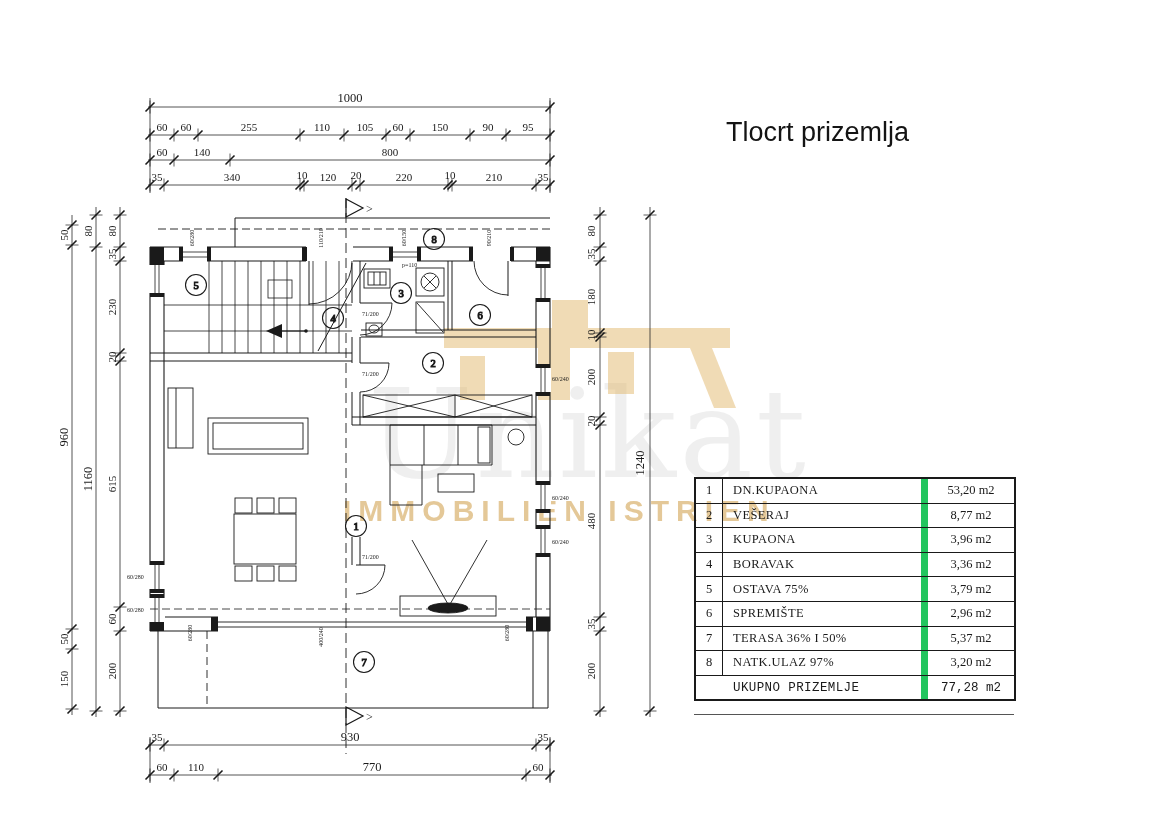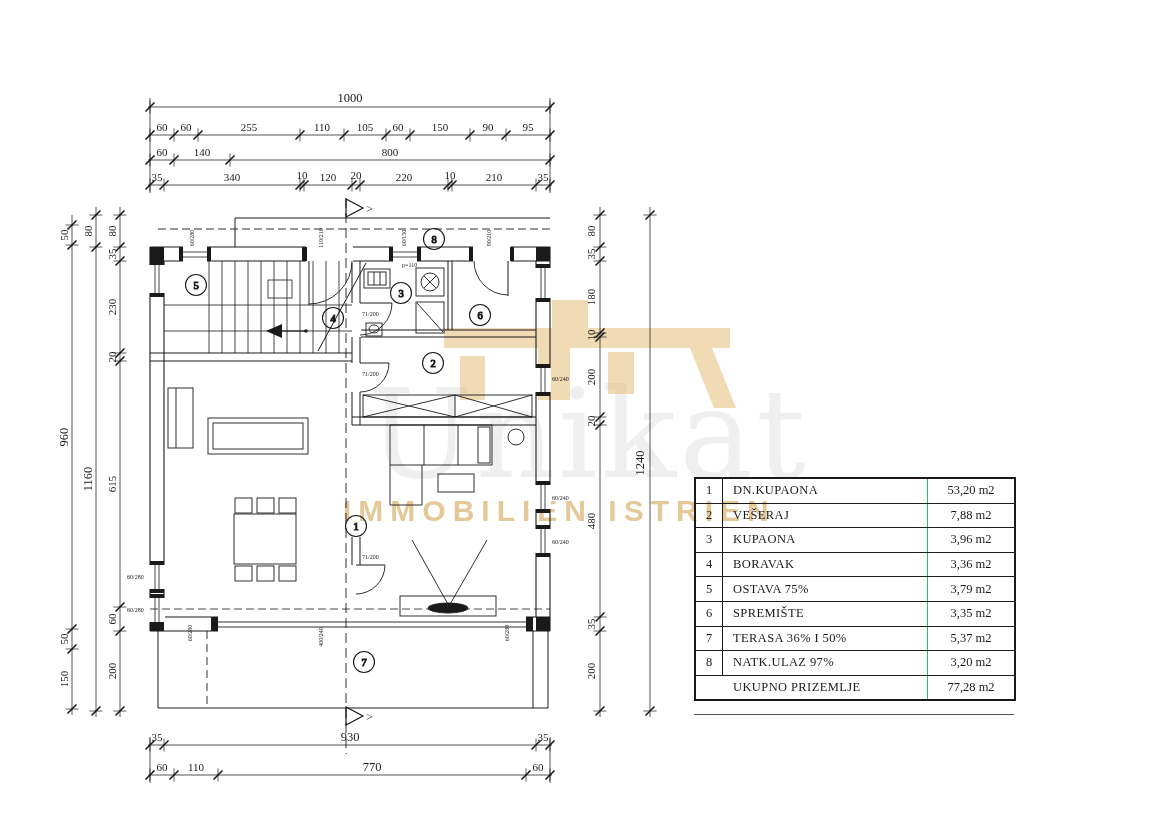--- a/index.html
+++ b/index.html
@@ -24,26 +24,26 @@
   .olab{font-size:6px;fill:#1a1a1a;font-family:"Liberation Serif",serif;}
   .olabm{font-size:6px;fill:#1a1a1a;text-anchor:middle;dominant-baseline:middle;font-family:"Liberation Serif",serif;}
   .rnum{font-size:10.5px;fill:#1a1a1a;text-anchor:middle;font-family:"Liberation Serif",serif;}
   .smark{font-size:12px;fill:#1a1a1a;font-family:"Liberation Serif",serif;}
   #tkh line:first-child,#tkv line:first-child{stroke:#1a1a1a;stroke-width:1.6;}
   #tkh line:last-child,#tkv line:last-child{stroke:#1a1a1a;stroke-width:0.7;}
   
   .legend{position:absolute;left:694px;top:477px;width:318px;border:2px solid #1a1a1a;z-index:3;
     font-size:12.5px;background:transparent;}
   .lrow{display:flex;height:23.6px;border-bottom:1px solid #1a1a1a;align-items:center;}
-  .lrow:last-child{border-bottom:none;}
+  .lrow:last-child{border-bottom:none;font-family:Liberation Mono, monospace;}
   .lc-num{width:26px;text-align:center;border-right:1px solid #1a1a1a;align-self:stretch;
     display:flex;align-items:center;justify-content:center;}
   .lc-num.empty{border-right:1px solid transparent;}
   .lc-name{flex:1;padding-left:10px;letter-spacing:0.4px;}
-  .lc-area{width:86px;text-align:center;border-left:1px solid #22c55e;align-self:stretch;
+  .lc-area{width:86px;text-align:center;border-left:7px solid #22c55e;align-self:stretch;
     display:flex;align-items:center;justify-content:center;}
   .legend-underline{position:absolute;left:694px;top:714px;width:320px;border-top:1.5px solid #555;z-index:3;}
 </style>
 </head>
 <body>
 
 <div class="page">
 
   <div class="wm-unikat">Unikat</div>
   <div class="wm-gold">IMMOBILIEN ISTRIEN</div>
@@ -51,20 +51,21 @@
     <g fill="#e2b96d" opacity="0.5">
       <rect x="444" y="328" width="286" height="20"></rect>
       <rect x="552" y="300" width="36" height="28"></rect>
       <rect x="460" y="356" width="25" height="44"></rect>
       <rect x="538" y="348" width="32" height="52"></rect>
       <rect x="608" y="352" width="26" height="42"></rect>
       <polygon points="690,348 712,348 736,408 714,408"></polygon>
     </g>
   </svg>
 
+  <div class="title">Tlocrt prizemlja</div>
 
   <svg class="plan" width="1155" height="834" viewBox="0 0 1155 834">
     <defs>
       <g id="tkh">
           <line x1="-4.5" y1="4.5" x2="4.5" y2="-4.5"></line>
           <line x1="0" y1="-6.5" x2="0" y2="6.5"></line>
         </g>
       <g id="tkv">
           <line x1="-4.5" y1="4.5" x2="4.5" y2="-4.5"></line>
           <line x1="-6.5" y1="0" x2="6.5" y2="0"></line>
@@ -475,41 +476,41 @@
 
   <div class="legend">
     <div class="lrow">
       <div class="lc-num">1</div>
       <div class="lc-name">DN.KUPAONA</div>
       <div class="lc-area">53,20 m2</div>
     </div>
     <div class="lrow">
       <div class="lc-num">2</div>
       <div class="lc-name">VEŠERAJ</div>
-      <div class="lc-area">7,88 m2</div>
+      <div class="lc-area">8,77 m2</div>
     </div>
     <div class="lrow">
       <div class="lc-num">3</div>
       <div class="lc-name">KUPAONA</div>
       <div class="lc-area">3,96 m2</div>
     </div>
     <div class="lrow">
       <div class="lc-num">4</div>
       <div class="lc-name">BORAVAK</div>
       <div class="lc-area">3,36 m2</div>
     </div>
     <div class="lrow">
       <div class="lc-num">5</div>
       <div class="lc-name">OSTAVA 75%</div>
       <div class="lc-area">3,79 m2</div>
     </div>
     <div class="lrow">
       <div class="lc-num">6</div>
       <div class="lc-name">SPREMIŠTE</div>
-      <div class="lc-area">3,35 m2</div>
+      <div class="lc-area">2,96 m2</div>
     </div>
     <div class="lrow">
       <div class="lc-num">7</div>
       <div class="lc-name">TERASA 36% I 50%</div>
       <div class="lc-area">5,37 m2</div>
     </div>
     <div class="lrow">
       <div class="lc-num">8</div>
       <div class="lc-name">NATK.ULAZ 97%</div>
       <div class="lc-area">3,20 m2</div>

